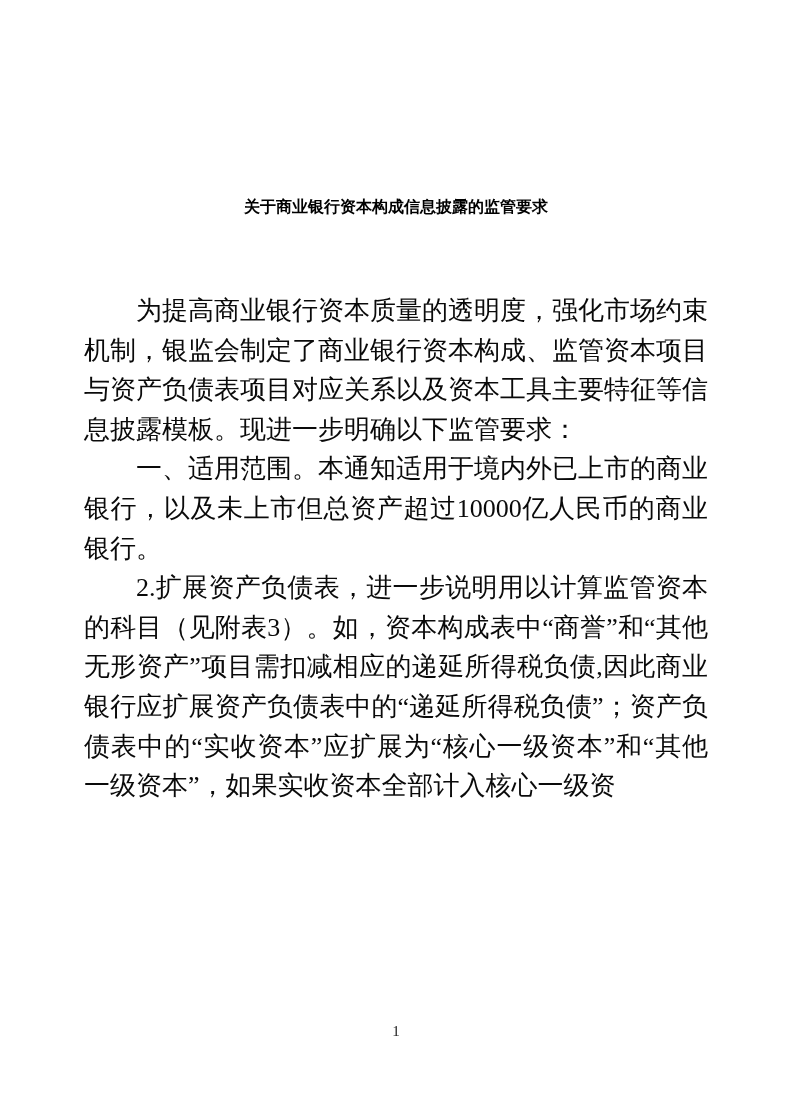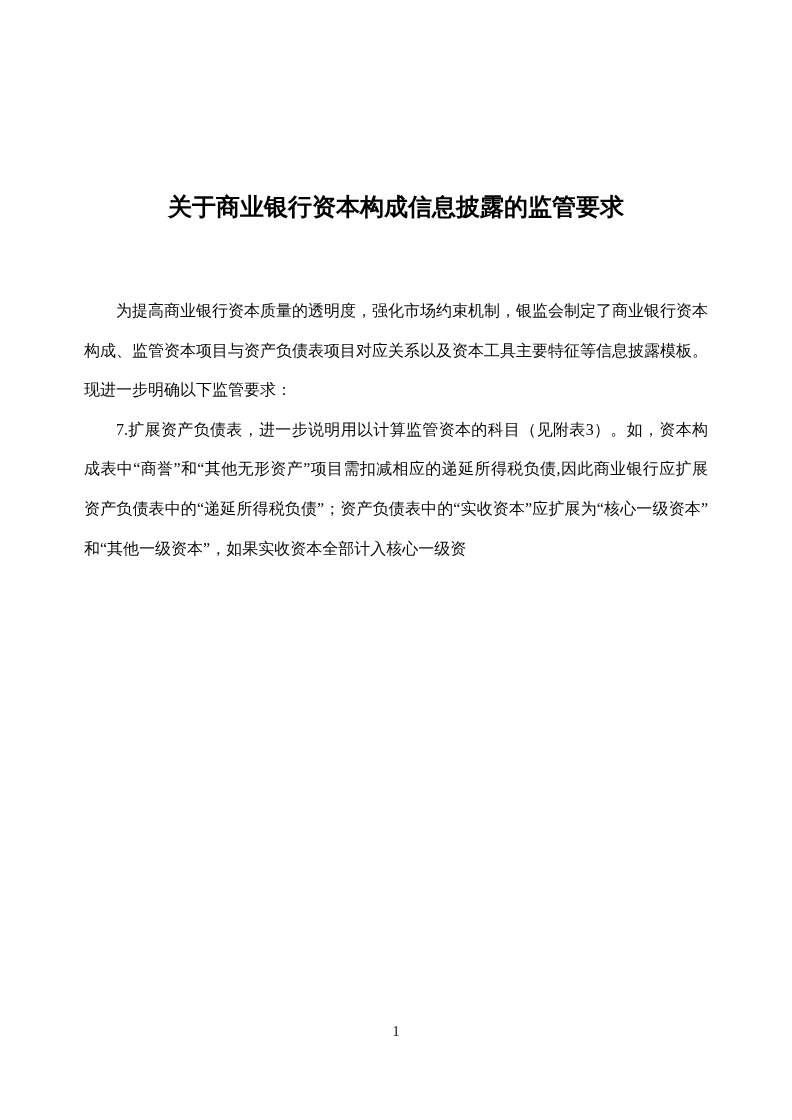--- a/index.html
+++ b/index.html
@@ -18,30 +18,30 @@
   .content {
     position: absolute;
     left: 84px;
     top: 0;
     width: 624px;
   }
   .doc-title {
     margin: 189px 0 0 0;
     font-family: "Liberation Sans", "DejaVu Sans", sans-serif;
     font-weight: 700;
-    font-size: 24px;
+    font-size: 16px;
     line-height: 36px;
     text-align: center;
     color: #000000;
     white-space: nowrap;
   }
   .body-text {
     margin-top: 66px;
     font-family: "Liberation Serif", "DejaVu Serif", serif;
-    font-size: 16px;
+    font-size: 26px;
     line-height: 39.6px;
     text-align: justify;
     text-justify: inter-ideograph;
   }
   .body-text p {
     margin: 0;
     padding: 0;
     text-indent: 2em;
   }
   .page-number {
@@ -57,17 +57,18 @@
   }
 </style>
 </head>
 <body>
 
 <div class="page">
   <div class="content">
     <h1 class="doc-title">关于商业银行资本构成信息披露的监管要求</h1>
     <div class="body-text">
       <p>为提高商业银行资本质量的透明度，强化市场约束机制，银监会制定了商业银行资本构成、监管资本项目与资产负债表项目对应关系以及资本工具主要特征等信息披露模板。现进一步明确以下监管要求：</p>
-      <p>7.扩展资产负债表，进一步说明用以计算监管资本的科目（见附表3）。如，资本构成表中“商誉”和“其他无形资产”项目需扣减相应的递延所得税负债,因此商业银行应扩展资产负债表中的“递延所得税负债”；资产负债表中的“实收资本”应扩展为“核心一级资本”和“其他一级资本”，如果实收资本全部计入核心一级资</p>
+      <p>一、适用范围。本通知适用于境内外已上市的商业银行，以及未上市但总资产超过10000亿人民币的商业银行。</p>
+      <p>2.扩展资产负债表，进一步说明用以计算监管资本的科目（见附表3）。如，资本构成表中“商誉”和“其他无形资产”项目需扣减相应的递延所得税负债,因此商业银行应扩展资产负债表中的“递延所得税负债”；资产负债表中的“实收资本”应扩展为“核心一级资本”和“其他一级资本”，如果实收资本全部计入核心一级资</p>
     </div>
   </div>
   <div class="page-number">1</div>
 </div>
 
 </body></html>

